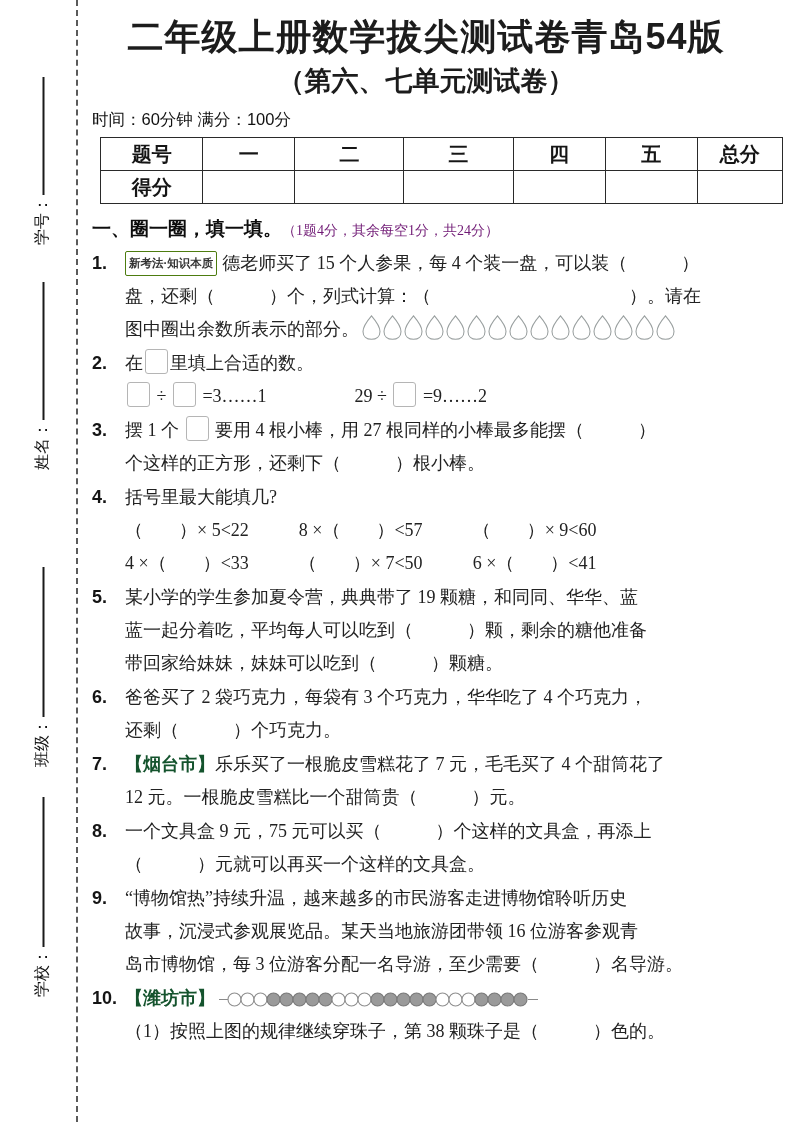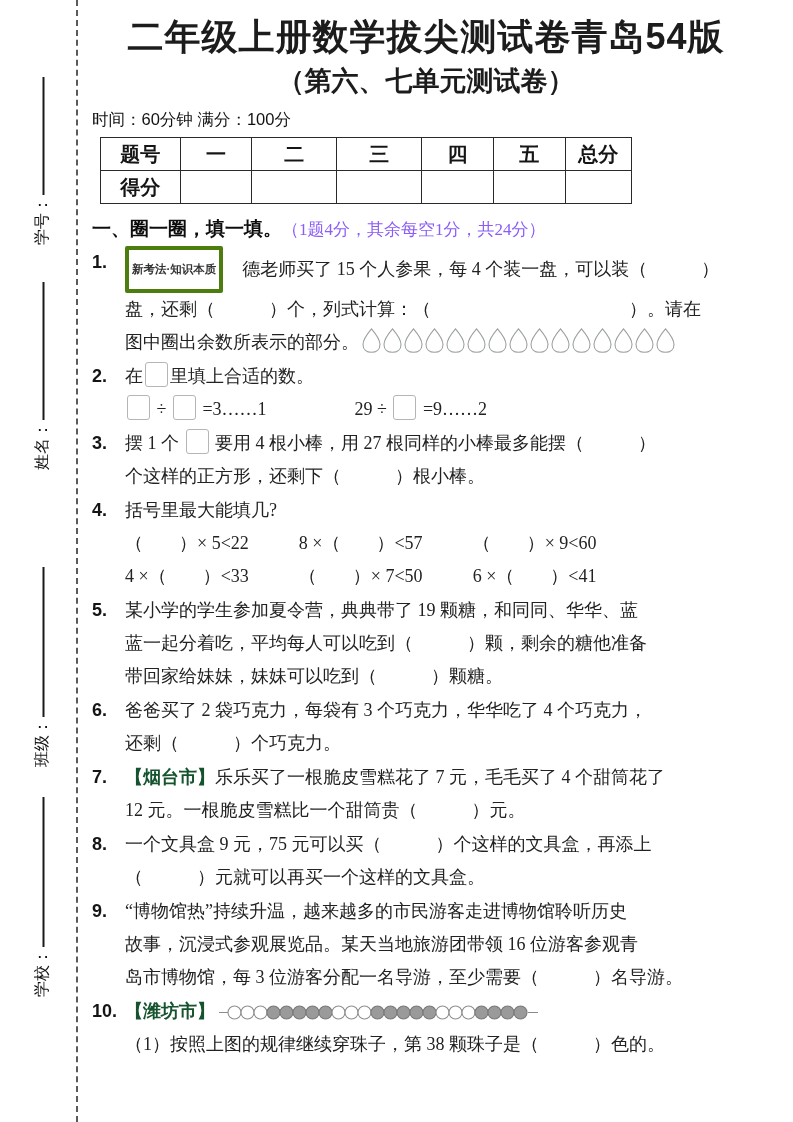--- a/index.html
+++ b/index.html
@@ -19,40 +19,40 @@
   .sf-3 .fld-line{width:150px;}
 
   .content{position:absolute;left:92px;top:14px;width:668px;}
   .title{font-family:"Liberation Sans",sans-serif;font-weight:bold;font-size:36px;
     text-align:center;letter-spacing:1px;line-height:1.3;}
   .subtitle{font-family:"Liberation Sans",sans-serif;font-weight:bold;font-size:27px;
     text-align:center;line-height:1.35;margin-top:2px;}
   .meta{font-family:"Liberation Sans",sans-serif;font-size:16.5px;text-align:left;
     margin-top:10px;padding-right:4px;color:#111;}
 
-  table.score{border-collapse:collapse;margin:6px 0 0 8px;width:532px;table-layout:fixed;}
+  table.score{border-collapse:collapse;margin:6px 0 0 8px;width:683px;table-layout:fixed;}
   table.score td{border:1.8px solid #2a2a2a;height:32px;text-align:center;
     font-family:"Liberation Sans",sans-serif;font-size:20px;font-weight:bold;color:#151515;padding:0;}
   table.score col.c0{width:15%;} table.score col.c1{width:13.5%;} table.score col.c2{width:16%;}
   table.score col.c3{width:16%;} table.score col.c4{width:13.5%;} table.score col.c5{width:13.5%;}
   table.score col.c6{width:12.5%;}
 
   .section-head{margin-top:10px;font-size:19px;line-height:30px;}
   .section-head .sh-bold{font-family:"Liberation Sans",sans-serif;font-weight:bold;color:#0d0d0d;}
-  .section-head .sh-note{font-size:17px;color:#8b5cf6;text-align:center;}
+  .section-head .sh-note{font-size:14px;color:#701a75;text-align:center;}
 
   .q{display:flex;margin-top:1px;}
   .qnum{flex:0 0 33px;font-family:"Liberation Sans",sans-serif;font-weight:bold;
     font-size:18px;line-height:33px;color:#141414;}
   .qbody{flex:1;}
   .qline{font-size:18px;line-height:33px;color:#222;}
   .qline .btxt{font-weight:bold;color:#14532d;}
-  .badge{display:inline-block;border:4px solid #4d7c0f;border-radius:2px;
+  .badge{display:inline-block;border:1px solid #4d7c0f;border-radius:2px;
     font-family:"Liberation Sans",sans-serif;font-weight:bold;font-size:11.5px;
-    line-height:15px;padding:12px 3px;margin-right:19px;vertical-align:2px;color:#333;}
+    line-height:15px;padding:4px 3px;margin-right:5px;vertical-align:2px;color:#333;}
   .sq{display:inline-block;width:21px;height:23px;border:1.3px solid #b5b5b5;
     border-radius:3px;vertical-align:-5px;background:#fff;margin:0 2px;}
   .gap{display:inline-block;height:1px;}
   .eggs{white-space:nowrap;margin-left:2px;}
   .eggs svg{vertical-align:-6px;margin-right:0px;}
   .beads{white-space:nowrap;margin-left:4px;}
   .beads svg{vertical-align:-3px;margin-left:-2px;}
   .bead-string{display:inline-block;width:10px;border-top:1.7px solid #8a8a8a;vertical-align:4px;}
 </style>
 </head>

